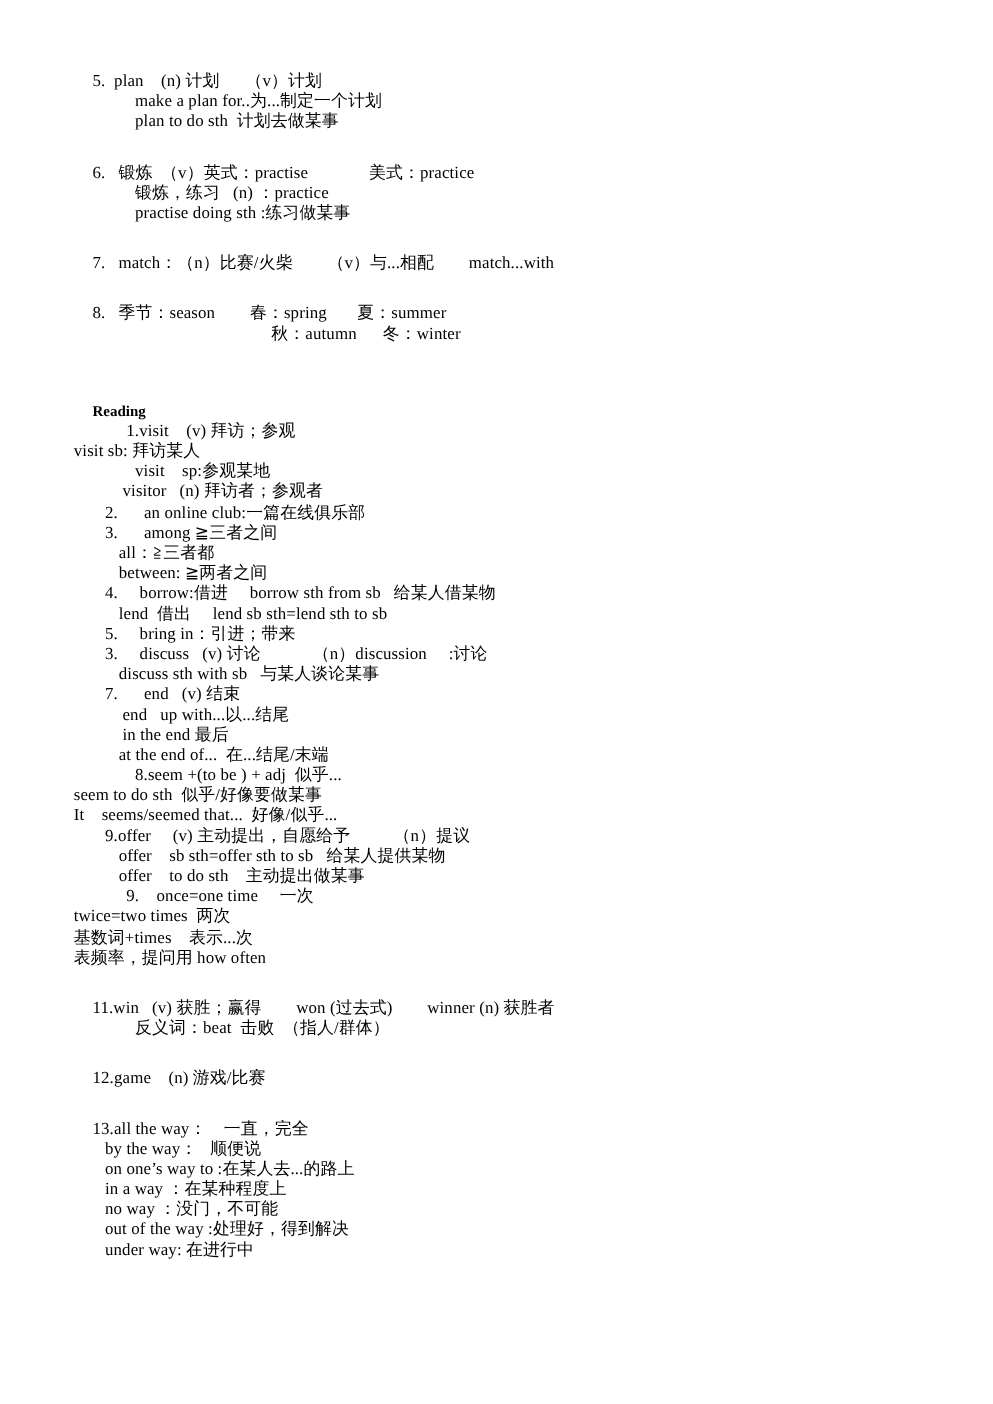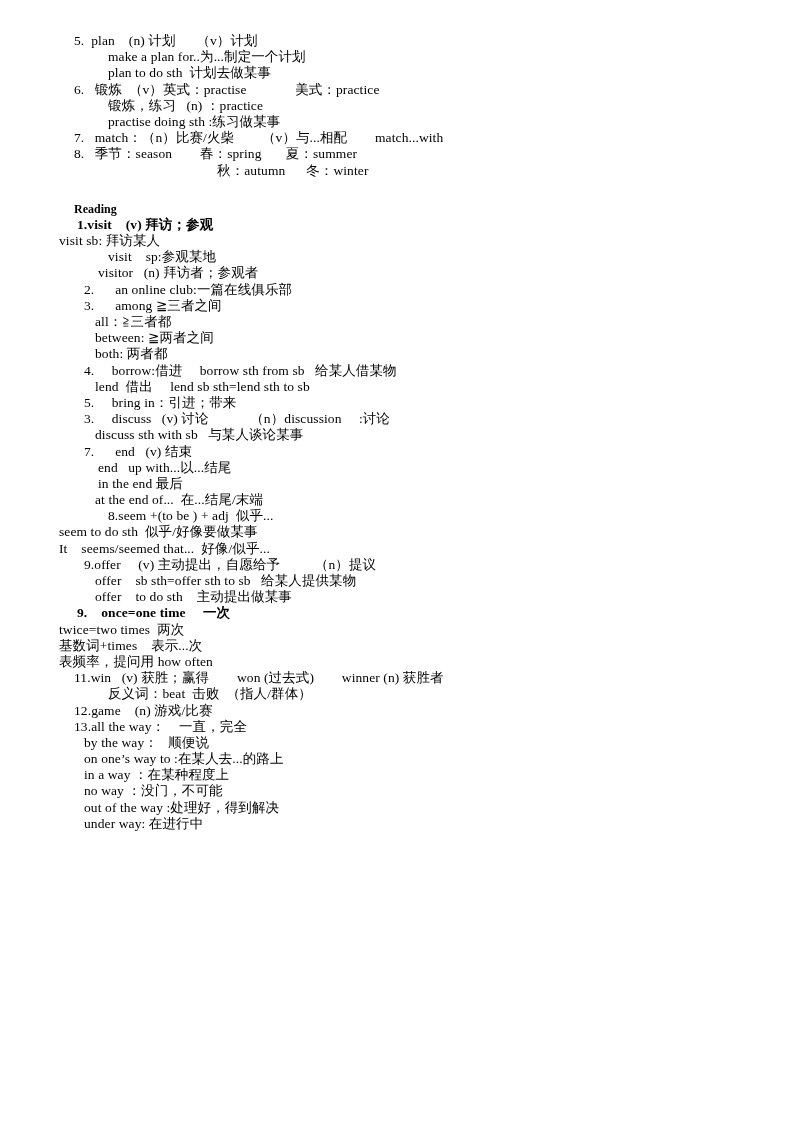--- a/index.html
+++ b/index.html
@@ -37,22 +37,22 @@
   }
   .heading {
     font-weight: bold;
     white-space: pre;
     height: 16.2px;
     line-height: 16.2px;
     font-size: 12px;
   }
   .spacer-lg { height: 22px; }
   
-  .i0  { padding-left: 74px; }
-  .i1  { padding-left: 77px; font-weight: bold; }
+  .i0  { padding-left: 74px; margin-top: 24px; }
+  .i1  { padding-left: 101px; }
   .i2  { padding-left: 108px; }
   .i3  { padding-left: 84px; }
   .i4  { padding-left: 59px; }
   .i5  { padding-left: 95px; }
   .i6  { padding-left: 98px; }
   .i8  { padding-left: 110px; margin-left: 48px; }
 </style>
 </head>
 <body>
 
@@ -76,21 +76,20 @@
     <div>
       <div class="heading i0">Reading</div>
       <div class="line i1">1.visit    (v) 拜访；参观</div>
       <div class="line i4">visit sb: 拜访某人</div>
       <div class="line i2">visit    sp:参观某地</div>
       <div class="line i6">visitor   (n) 拜访者；参观者</div>
       <div class="line i3">2.      an online club:一篇在线俱乐部</div>
       <div class="line i3">3.      among ≧三者之间</div>
       <div class="line i5">all：≧三者都</div>
       <div class="line i5">between: ≧两者之间</div>
-      <div class="line i5">both: 两者都</div>
       <div class="line i3">4.     borrow:借进     borrow sth from sb   给某人借某物</div>
       <div class="line i5">lend  借出     lend sb sth=lend sth to sb</div>
       <div class="line i3">5.     bring in：引进；带来</div>
       <div class="line i3">3.     discuss   (v) 讨论            （n）discussion     :讨论</div>
       <div class="line i5">discuss sth with sb   与某人谈论某事</div>
       <div class="line i3">7.      end   (v) 结束</div>
       <div class="line i6">end   up with...以...结尾</div>
       <div class="line i6">in the end 最后</div>
       <div class="line i5">at the end of...  在...结尾/末端</div>
       <div class="line i2">8.seem +(to be ) + adj  似乎...</div>

